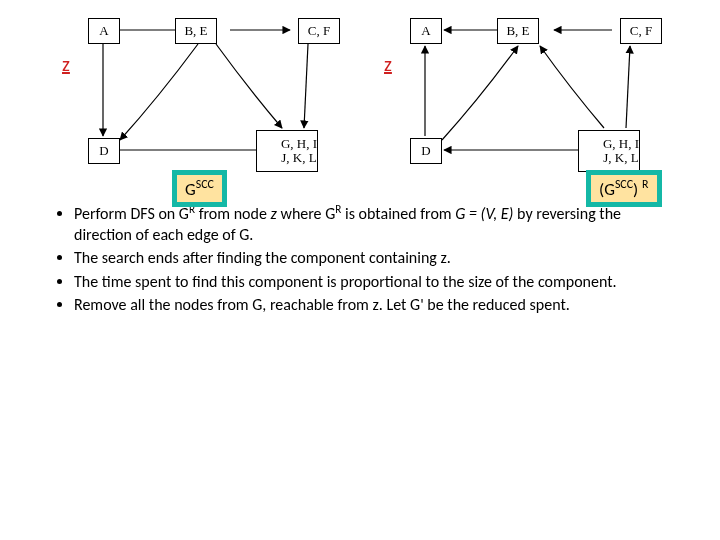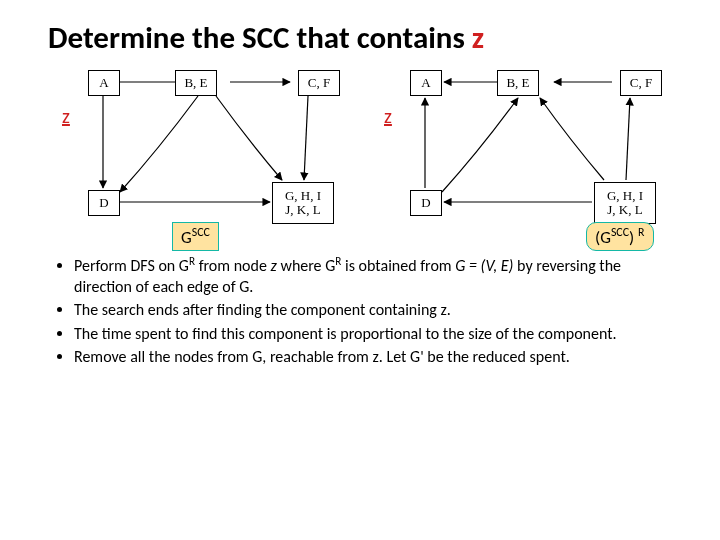--- a/index.html
+++ b/index.html
@@ -43,21 +43,21 @@
     display: flex;
     align-items: center;
     justify-content: center;
     text-align: center;
     line-height: 1.1;
   }
   .n-a   { left: 40px;  top: 0;    width: 30px; height: 24px; }
   .n-be  { left: 127px; top: 0;    width: 40px; height: 24px; }
   .n-cf  { left: 250px; top: 0;    width: 40px; height: 24px; }
   .n-d   { left: 40px;  top: 120px; width: 30px; height: 24px; }
-  .n-ghi { left: 224px; top: 112px; width: 60px; height: 40px; }
+  .n-ghi { left: 208px; top: 112px; width: 60px; height: 40px; justify-content: flex-end; }
 
   .zlabel {
     position: absolute;
     left: 14px; top: 34px;
     font-family: Calibri, Arial, sans-serif;
     font-size: 20px;
     color: #d02020;
     font-weight: 500;
     text-decoration: underline;
     text-decoration-color: #d02020;
@@ -67,49 +67,46 @@
     position: absolute;
     left: 0; top: 0;
     width: 300px; height: 175px;
     overflow: visible;
   }
 
   .caption {
     position: absolute;
     top: 152px;
     background: #ffe3a0;
-    border: 1px solid #14b8a6;
+    border: 5px solid #14b8a6;
     font-family: Calibri, Arial, sans-serif;
     font-size: 17px;
     padding: 2px 8px;
   }
   .cap1 { left: 124px; }
-  .cap2 { left: 216px; border-radius: 10px; }
+  .cap2 { left: 216px; }
   sup { font-size: 0.7em; }
 
   ul.bullets {
     margin: 10px 0 0 0;
     padding: 0 0 0 26px;
     list-style: disc;
   }
   ul.bullets li {
     font-size: 16px;
     line-height: 1.28;
     margin-bottom: 3px;
     font-family: Calibri, Arial, sans-serif;
   }
   .ital { font-style: italic; }
 </style>
 </head>
 <body>
 
 <div class="slide">
-  <h1>
-    <span>Determine the SCC that contains </span><span class="z-red">z</span>
-  </h1>
 
   <div class="graphs">
 
     <div class="graph">
       <svg class="edges">
         <defs>
           <marker id="ah" viewBox="0 0 10 10" refX="9" refY="5" markerWidth="7" markerHeight="7" orient="auto-start-reverse">
             <path d="M 0 0 L 10 5 L 0 10 z" fill="#000"></path>
           </marker>
         </defs>

